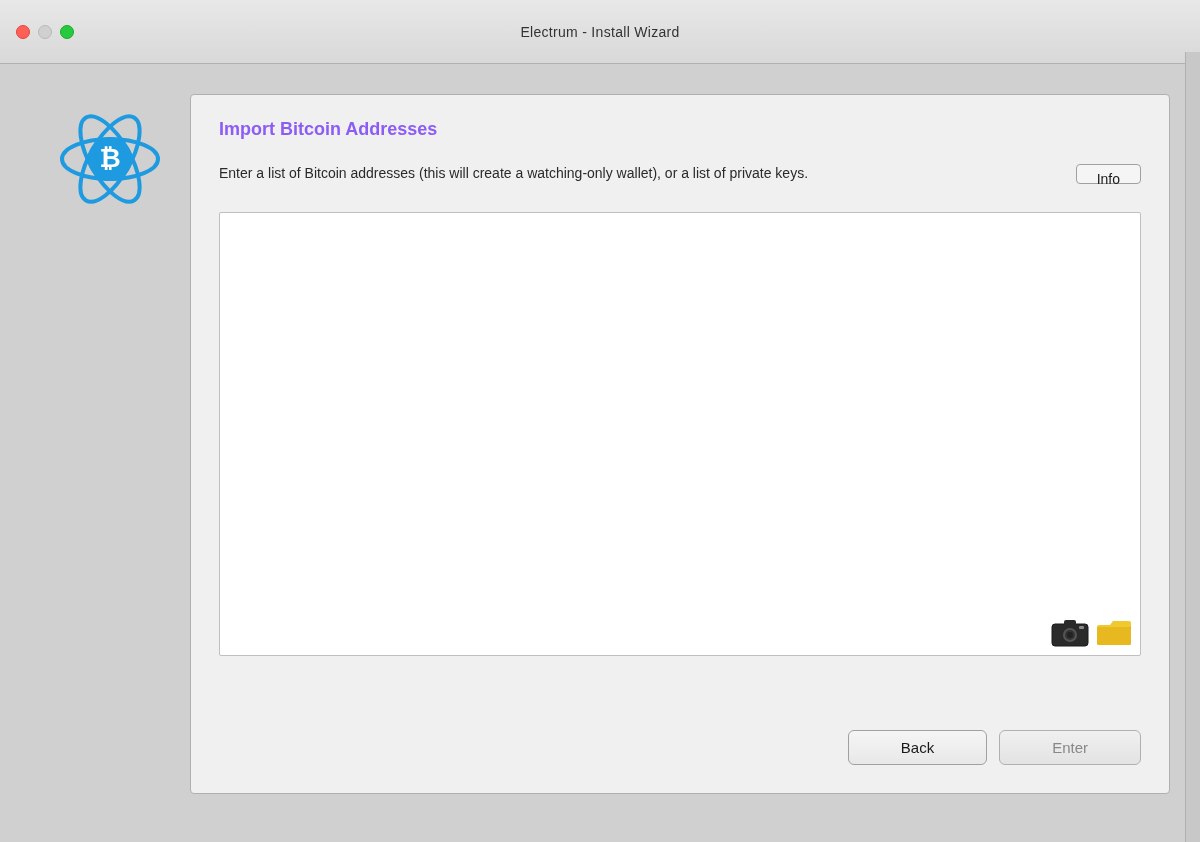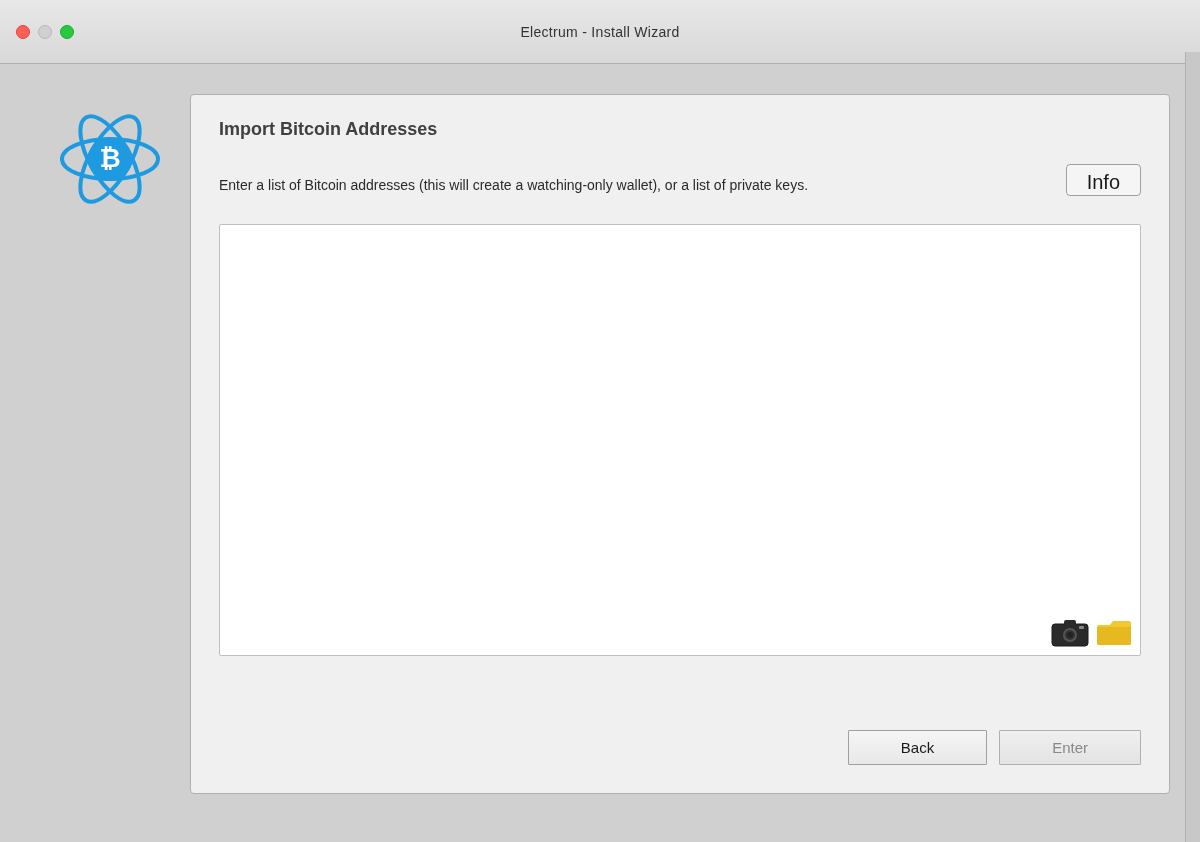--- a/index.html
+++ b/index.html
@@ -112,21 +112,21 @@
       border-radius: 4px;
       padding: 24px 28px 28px 28px;
       display: flex;
       flex-direction: column;
       min-height: 700px;
     }
 
     .panel-title {
       font-size: 18px;
       font-weight: bold;
-      color: #404040;
+      color: #8b5cf6;
       margin-bottom: 20px;
     }
 
     .description-row {
       display: flex;
       align-items: flex-end;
       justify-content: space-between;
       margin-bottom: 28px;
       gap: 16px;
     }
@@ -136,25 +136,25 @@
       color: #2a2a2a;
       line-height: 1.5;
       flex: 1;
     }
 
     .info-button {
       background: #f5f5f5;
       border: 1px solid #a0a0a0;
       border-radius: 4px;
       padding: 6px 20px;
-      font-size: 20px;
+      font-size: 14px;
       color: #1a1a1a;
       cursor: pointer;
       flex-shrink: 0;
-      height: 32px;
+      height: 20px;
       white-space: nowrap;
       margin-top: 4px;
     }
 
     
     .address-textarea {
       width: 100%;
       flex: 1;
       min-height: 380px;
       background: #ffffff;
@@ -203,21 +203,21 @@
       justify-content: flex-end;
       align-items: center;
       gap: 12px;
       margin-top: 24px;
       padding-top: 10px;
     }
 
     .nav-button {
       padding: 8px 52px;
       font-size: 15px;
-      border-radius: 1px;
+      border-radius: 6px;
       cursor: pointer;
       min-width: 100px;
       margin-top: 40px;
     }
 
     .back-button {
       background: linear-gradient(to bottom, #f5f5f5, #e8e8e8);
       border: 1px solid #a0a0a0;
       color: #1a1a1a;
     }

